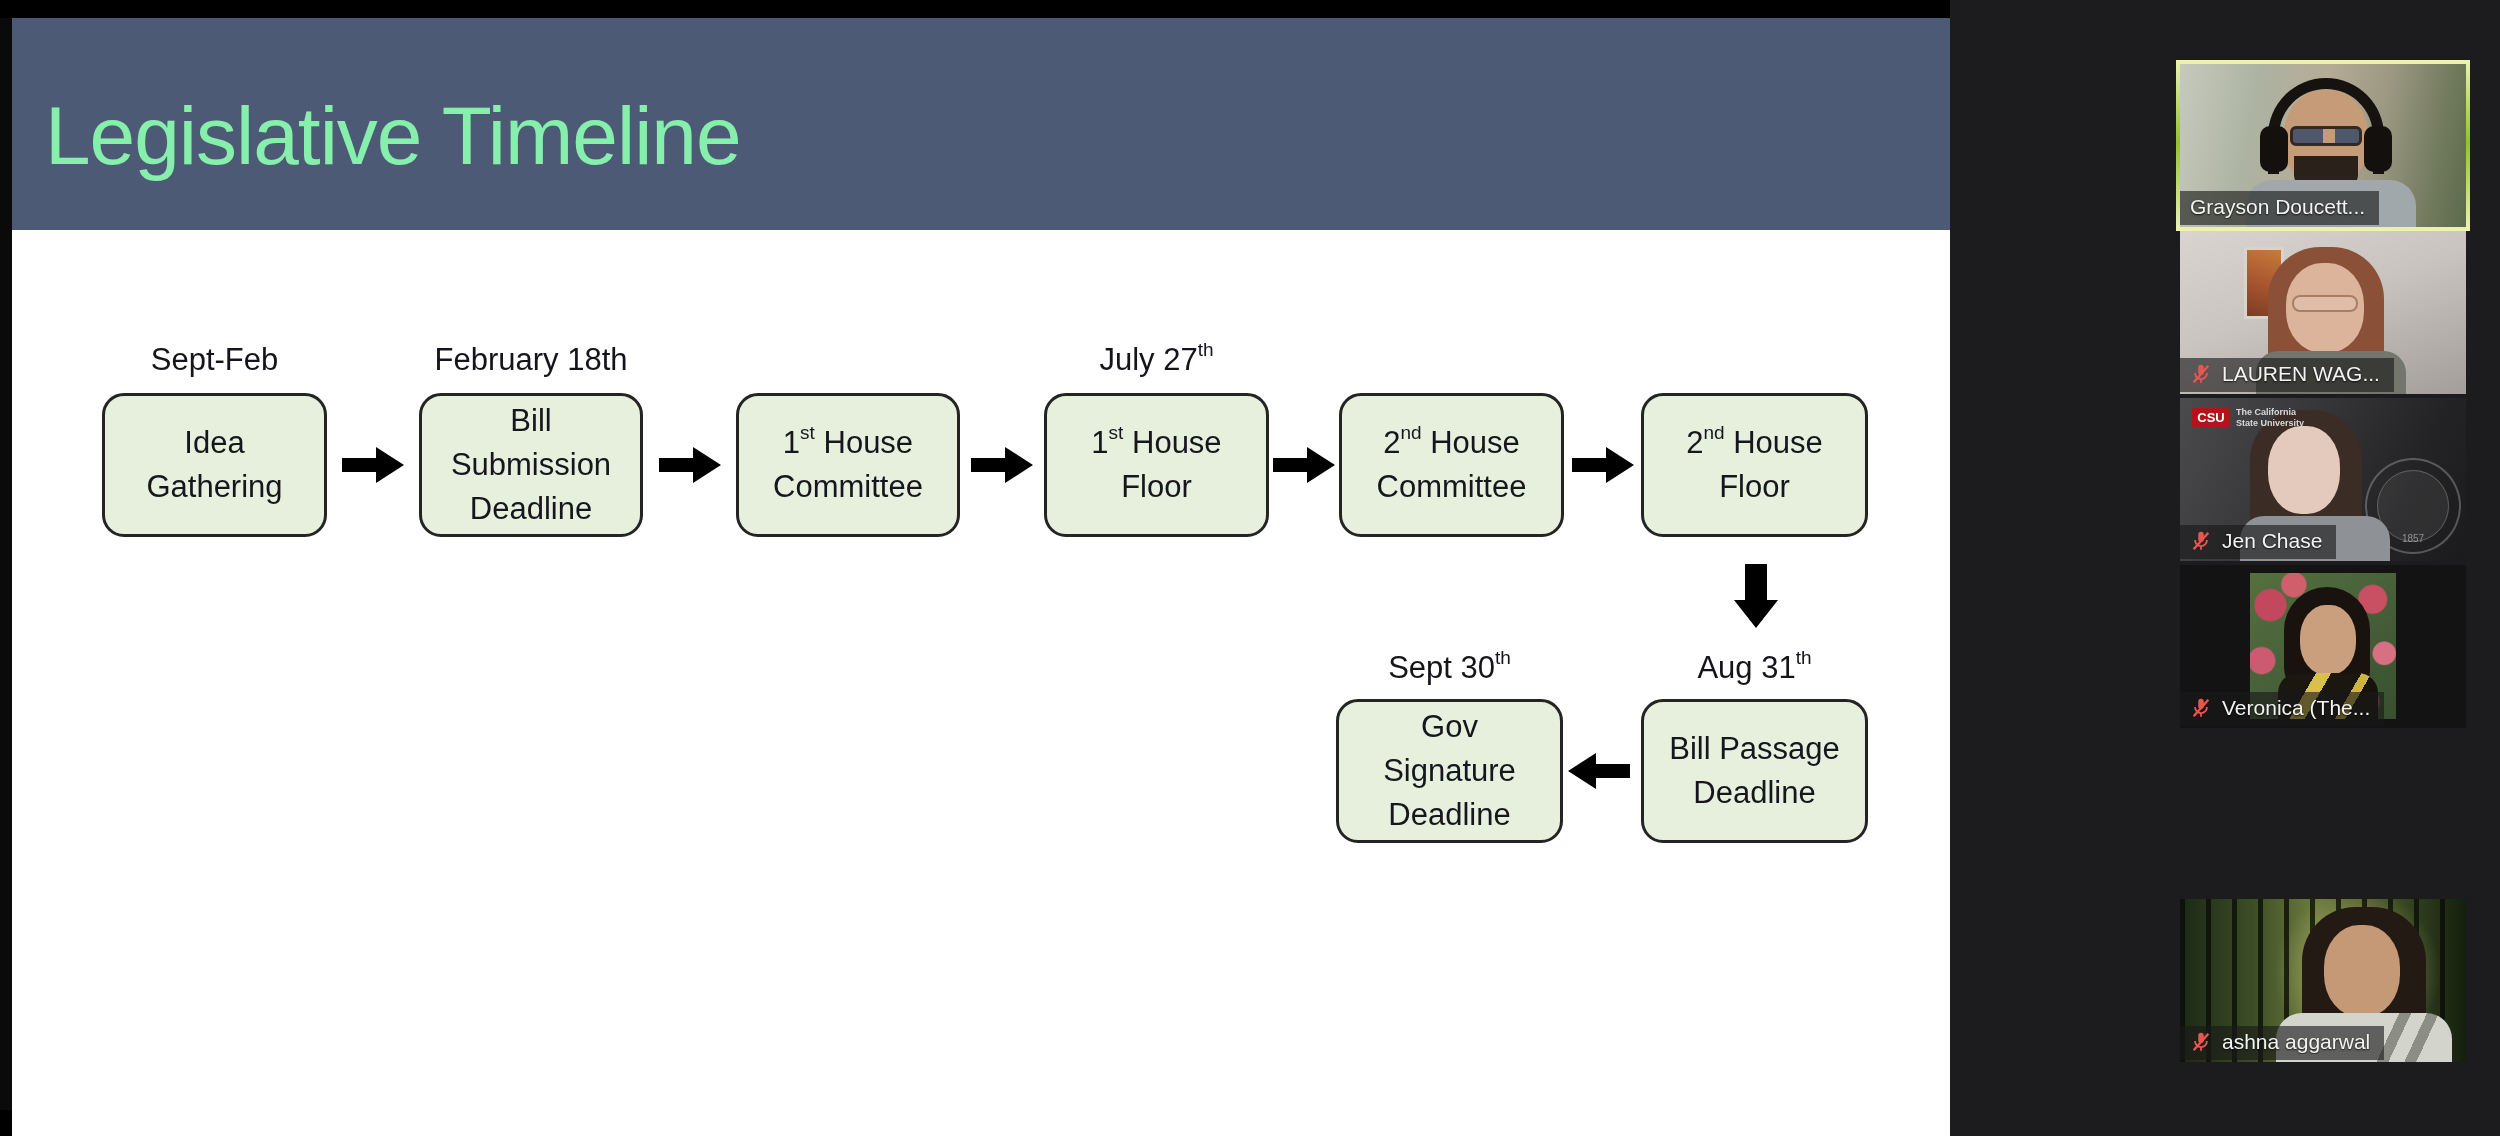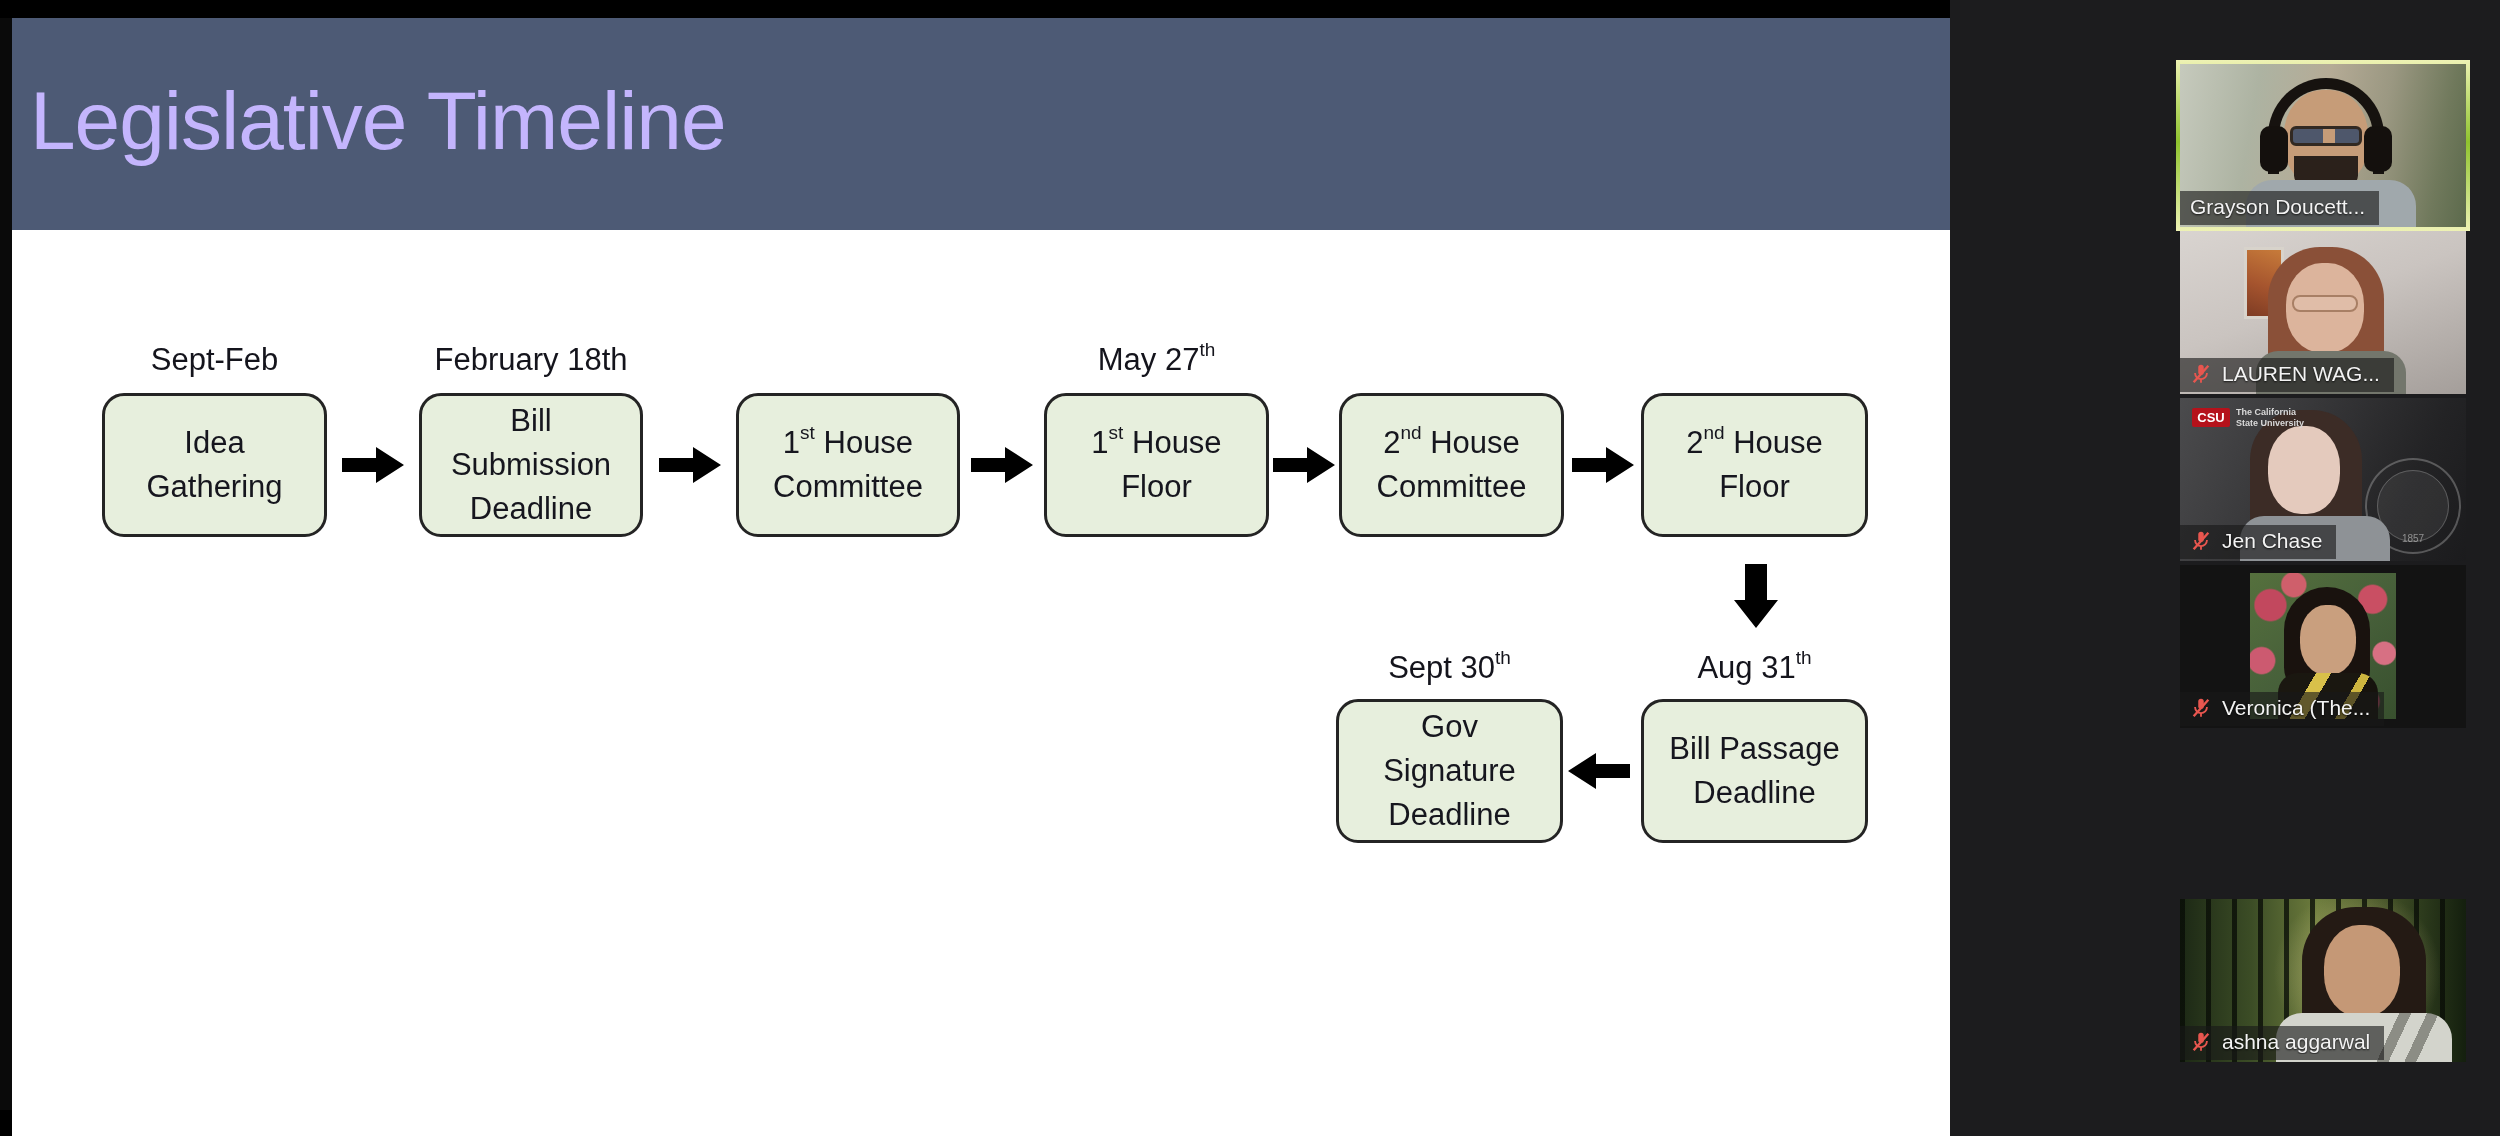--- a/index.html
+++ b/index.html
@@ -6,21 +6,21 @@
   .stage{position:relative;width:2500px;height:1136px;overflow:hidden;background:#000;
          font-family:"Liberation Sans",sans-serif;}
 
   
   .top-bar{position:absolute;left:0;top:0;width:1950px;height:18px;background:#000;}
   .left-strip{position:absolute;left:0;top:18px;width:12px;height:1092px;background:#0a0a0a;}
   .bottom-bar{position:absolute;left:0;top:1110px;width:1950px;height:26px;background:#000;}
 
   .slide-header{position:absolute;left:12px;top:18px;width:1938px;height:212px;
                 background:var(--header-bg,#4d5a75);}
-  .slide-title{position:absolute;left:18px;top:48px;margin:0;color:#c4b5fd;font-size:82px;
+  .slide-title{position:absolute;left:18px;top:48px;margin:15px;color:#86efac;font-size:82px;
                font-weight:normal;letter-spacing:-1px;line-height:1.35;text-align:center;}
 
   .slide-body{position:absolute;left:12px;top:230px;width:1938px;height:1016px;
               background:var(--slide-bg,#fff);}
 
   .flow-box{position:absolute;height:144px;background:var(--box-fill,#e7efdd);
             border:3px solid var(--box-border,#242424);border-radius:22px;box-sizing:border-box;
             display:flex;flex-direction:column;justify-content:center;align-items:center;
             color:var(--box-text,#16161e);font-size:31px;line-height:44px;text-align:center;}
   .flow-box .bl{display:block;}
@@ -136,21 +136,21 @@
   <div class="bottom-bar"></div>
 
   <div class="slide-header">
     <h1 class="slide-title">Legislative Timeline</h1>
   </div>
 
   <div class="slide-body">
 
     <div class="date-label" style="left:90px;top:112px;width:225px;"><span>Sept-Feb</span></div>
     <div class="date-label" style="left:407px;top:112px;width:224px;"><span>February 18th</span></div>
-    <div class="date-label" style="left:1032px;top:112px;width:225px;"><span>May 27</span><sup>th</sup></div>
+    <div class="date-label" style="left:1032px;top:112px;width:225px;"><span>July 27</span><sup>th</sup></div>
     <div class="date-label" style="left:1324px;top:420px;width:227px;"><span>Sept 30</span><sup>th</sup></div>
     <div class="date-label" style="left:1629px;top:420px;width:227px;"><span>Aug 31</span><sup>th</sup></div>
 
     <div class="flow-box" style="left:90px;top:163px;width:225px;">
       <span class="bl"><span>Idea</span><span></span></span>
       <span class="bl">Gathering</span>
 
     </div>
     <div class="flow-box" style="left:407px;top:163px;width:224px;">
       <span class="bl"><span>Bill</span><span></span></span>

